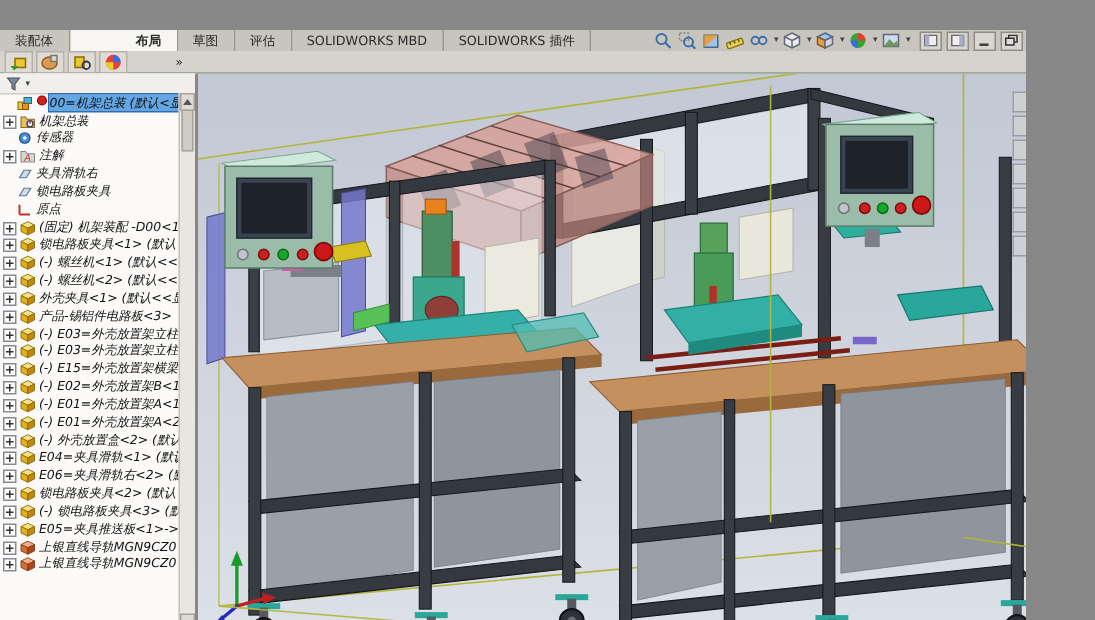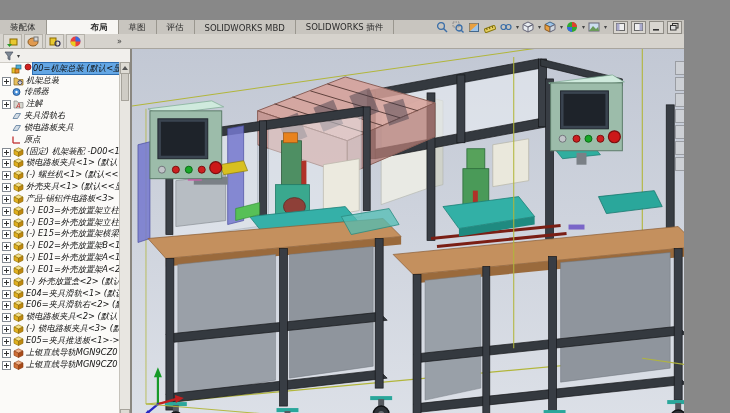--- a/index.html
+++ b/index.html
@@ -294,20 +294,29 @@
               </svg></span>
             <span class="tlabel">(-) 螺丝机&lt;1&gt; (默认&lt;&lt;</span>
           </div>
           <div class="trow">
             <span class="expand"></span>
             <span class="ticon"><svg width="11" height="10">
                 <polygon points="5.5,0.8 10,3 5.5,5.2 1,3" fill="#f4e088" stroke="#8a6a00" stroke-width="0.6"></polygon>
                 <polygon points="1,3 5.5,5.2 5.5,9.5 1,7.3" fill="#e0b020" stroke="#8a6a00" stroke-width="0.6"></polygon>
                 <polygon points="10,3 5.5,5.2 5.5,9.5 10,7.3" fill="#c08810" stroke="#8a6a00" stroke-width="0.6"></polygon>
               </svg></span>
+            <span class="tlabel">(-) 螺丝机&lt;2&gt; (默认&lt;&lt;</span>
+          </div>
+          <div class="trow">
+            <span class="expand"></span>
+            <span class="ticon"><svg width="11" height="10">
+                <polygon points="5.5,0.8 10,3 5.5,5.2 1,3" fill="#f4e088" stroke="#8a6a00" stroke-width="0.6"></polygon>
+                <polygon points="1,3 5.5,5.2 5.5,9.5 1,7.3" fill="#e0b020" stroke="#8a6a00" stroke-width="0.6"></polygon>
+                <polygon points="10,3 5.5,5.2 5.5,9.5 10,7.3" fill="#c08810" stroke="#8a6a00" stroke-width="0.6"></polygon>
+              </svg></span>
             <span class="tlabel">外壳夹具&lt;1&gt; (默认&lt;&lt;显</span>
           </div>
           <div class="trow">
             <span class="expand"></span>
             <span class="ticon"><svg width="11" height="10">
                 <polygon points="5.5,0.8 10,3 5.5,5.2 1,3" fill="#f4e088" stroke="#8a6a00" stroke-width="0.6"></polygon>
                 <polygon points="1,3 5.5,5.2 5.5,9.5 1,7.3" fill="#e0b020" stroke="#8a6a00" stroke-width="0.6"></polygon>
                 <polygon points="10,3 5.5,5.2 5.5,9.5 10,7.3" fill="#c08810" stroke="#8a6a00" stroke-width="0.6"></polygon>
               </svg></span>
             <span class="tlabel">产品-锡铝件电路板&lt;3&gt;</span>

